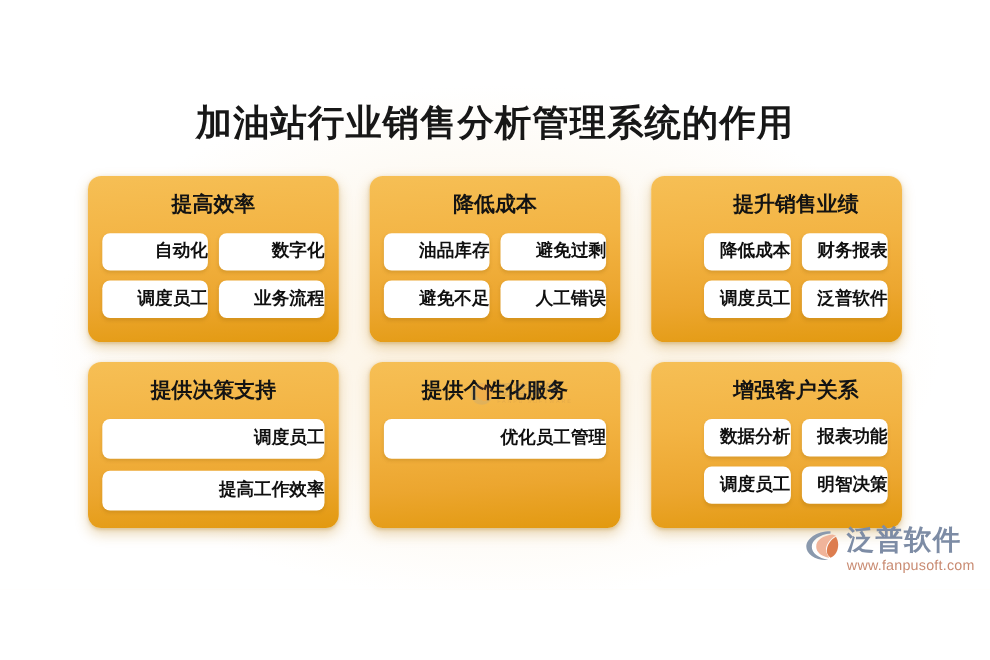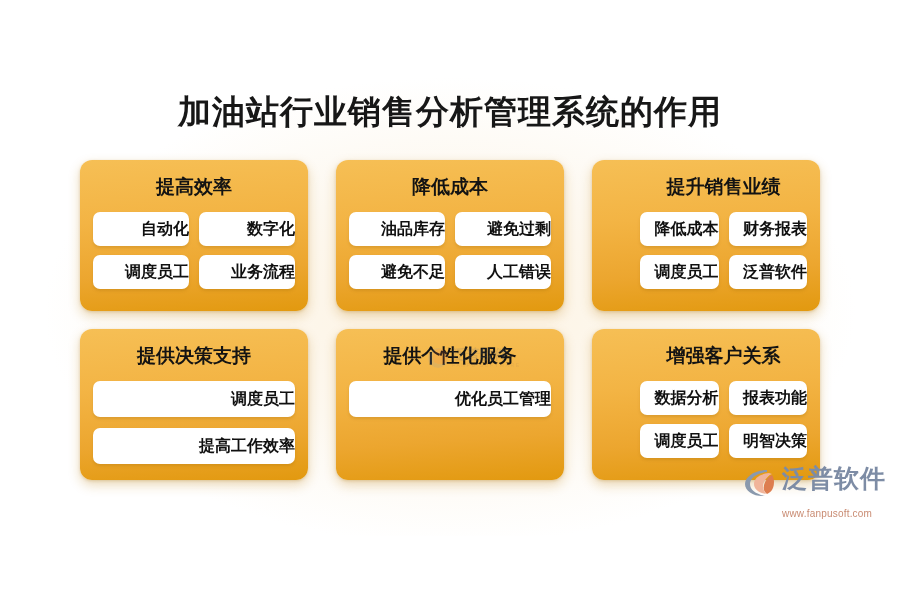--- a/index.html
+++ b/index.html
@@ -161,26 +161,26 @@
   }
   #brand-name {
     font-size: 25px;
     font-weight: bold;
     color: #7d8ca5;
     line-height: 28px;
     letter-spacing: 1px;
     white-space: nowrap;
   }
   #brand-url {
-    font-size: 10px;
+    font-size: 13px;
     color: #c98b72;
     line-height: 16px;
     letter-spacing: 0.2px;
     white-space: nowrap;
-    margin-top: 14px;
+    margin-top: 1px;
   }
 </style>
 </head>
 <body>
 
 <div id="stage">
 
   <div id="title">加油站行业销售分析管理系统的作用</div>
 
   <div id="grid">

